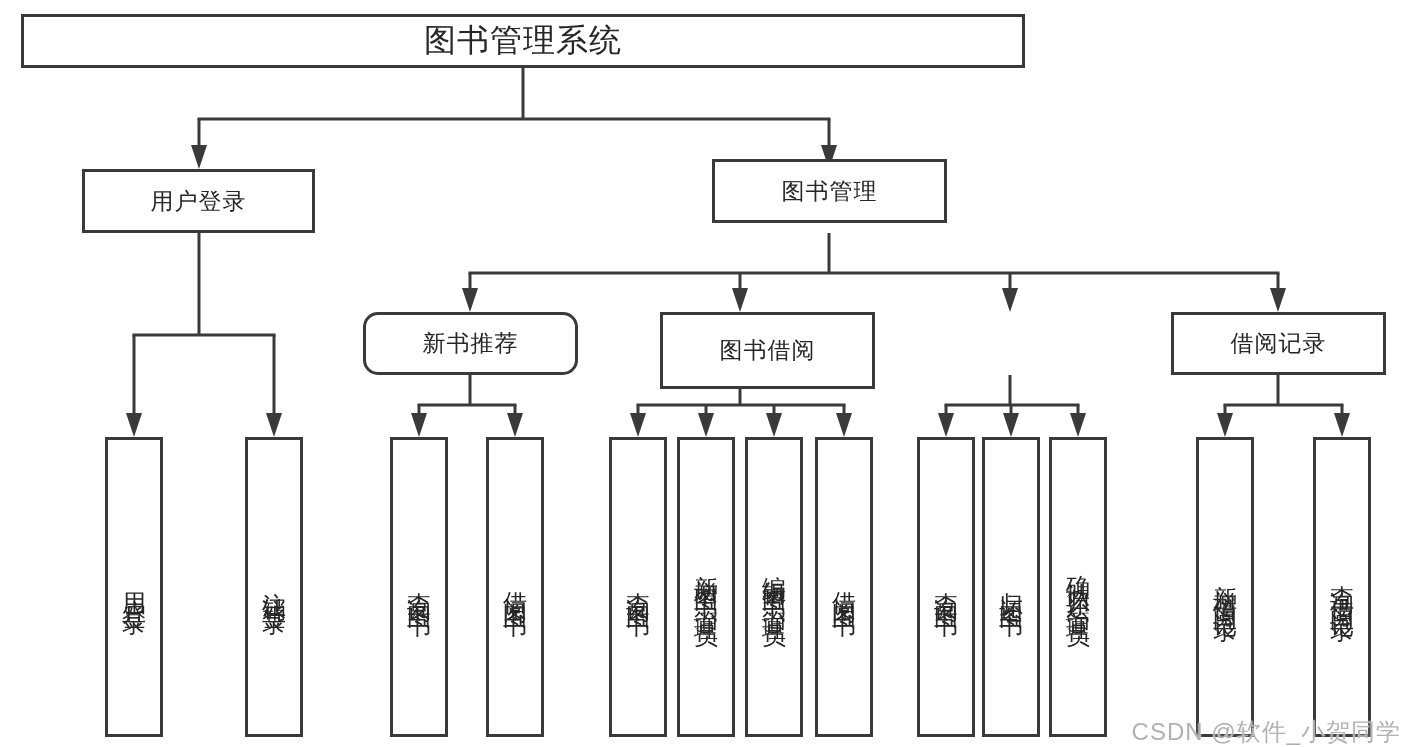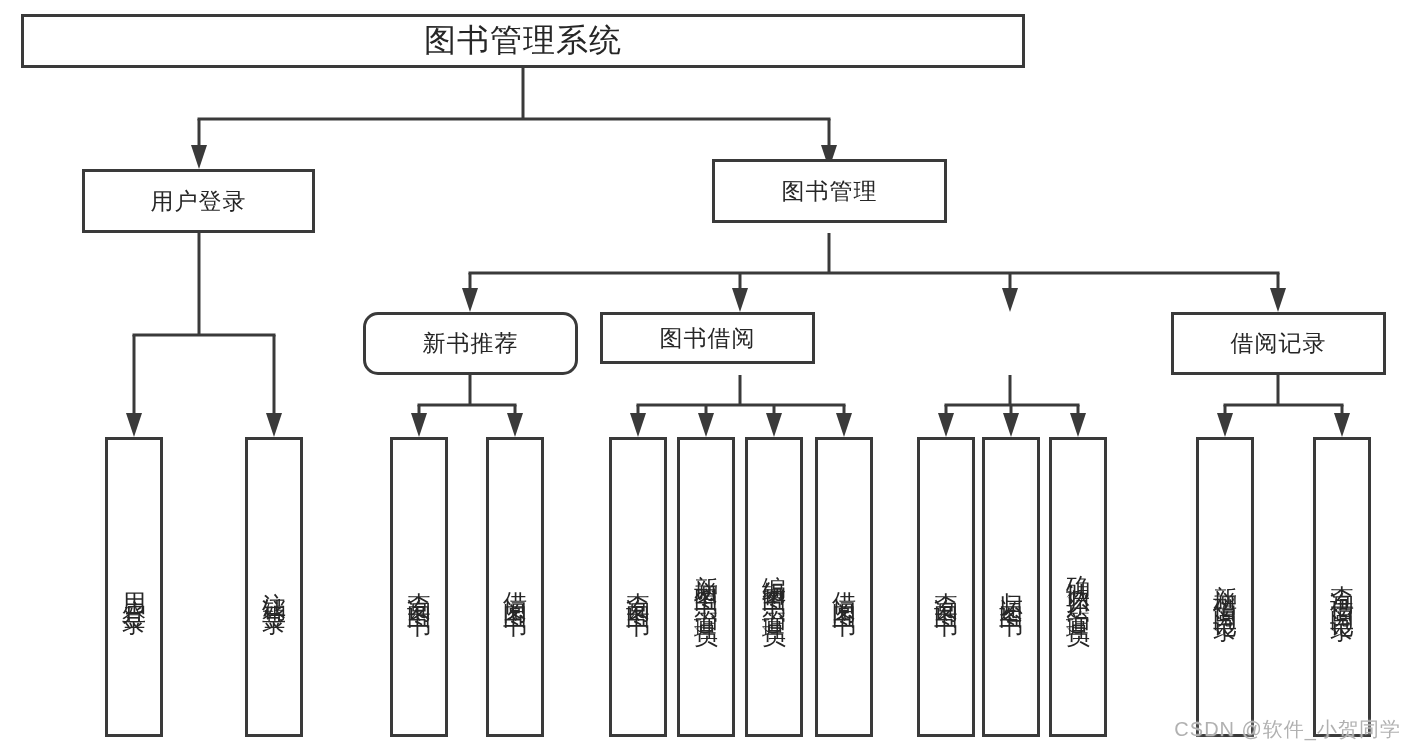--- a/index.html
+++ b/index.html
@@ -41,21 +41,21 @@
     text-orientation: mixed;
     font-size: 24px;
     letter-spacing: 7px;
     line-height: 1;
     white-space: nowrap;
   }
   .watermark {
     position: absolute;
     top: 716px;
     right: 4px;
-    font-size: 20px;
+    font-size: 24px;
     color: #b1b1b1;
     letter-spacing: 1px;
     text-shadow: 0 0 2px #ffffff;
     pointer-events: none;
   }
 </style>
 </head>
 <body>
 
 <div class="canvas">
@@ -129,21 +129,21 @@
   <div class="node" style="left:82px; top:169px; width:233px; height:64px;">
     <span>用户登录</span>
   </div>
   <div class="node" style="left:712px; top:159px; width:235px; height:64px;">
     <span>图书管理</span>
   </div>
 
   <div class="node" style="left:363px; top:312px; width:215px; height:63px;border-radius:15px;">
     <span>新书推荐</span>
   </div>
-  <div class="node" style="left:600px; top:312px; width:215px; height:52px;">
+  <div class="node" style="left:660px; top:312px; width:215px; height:77px;">
     <span>图书借阅</span>
   </div>
   <div class="node" style="left:1171px; top:312px; width:215px; height:63px;">
     <span>借阅记录</span>
   </div>
 
   <div class="node vbox" style="left:105px; top:437px; width:58px; height:300px;">
     <span>用户登录</span>
   </div>
   <div class="node vbox" style="left:245px; top:437px; width:58px; height:300px;">

